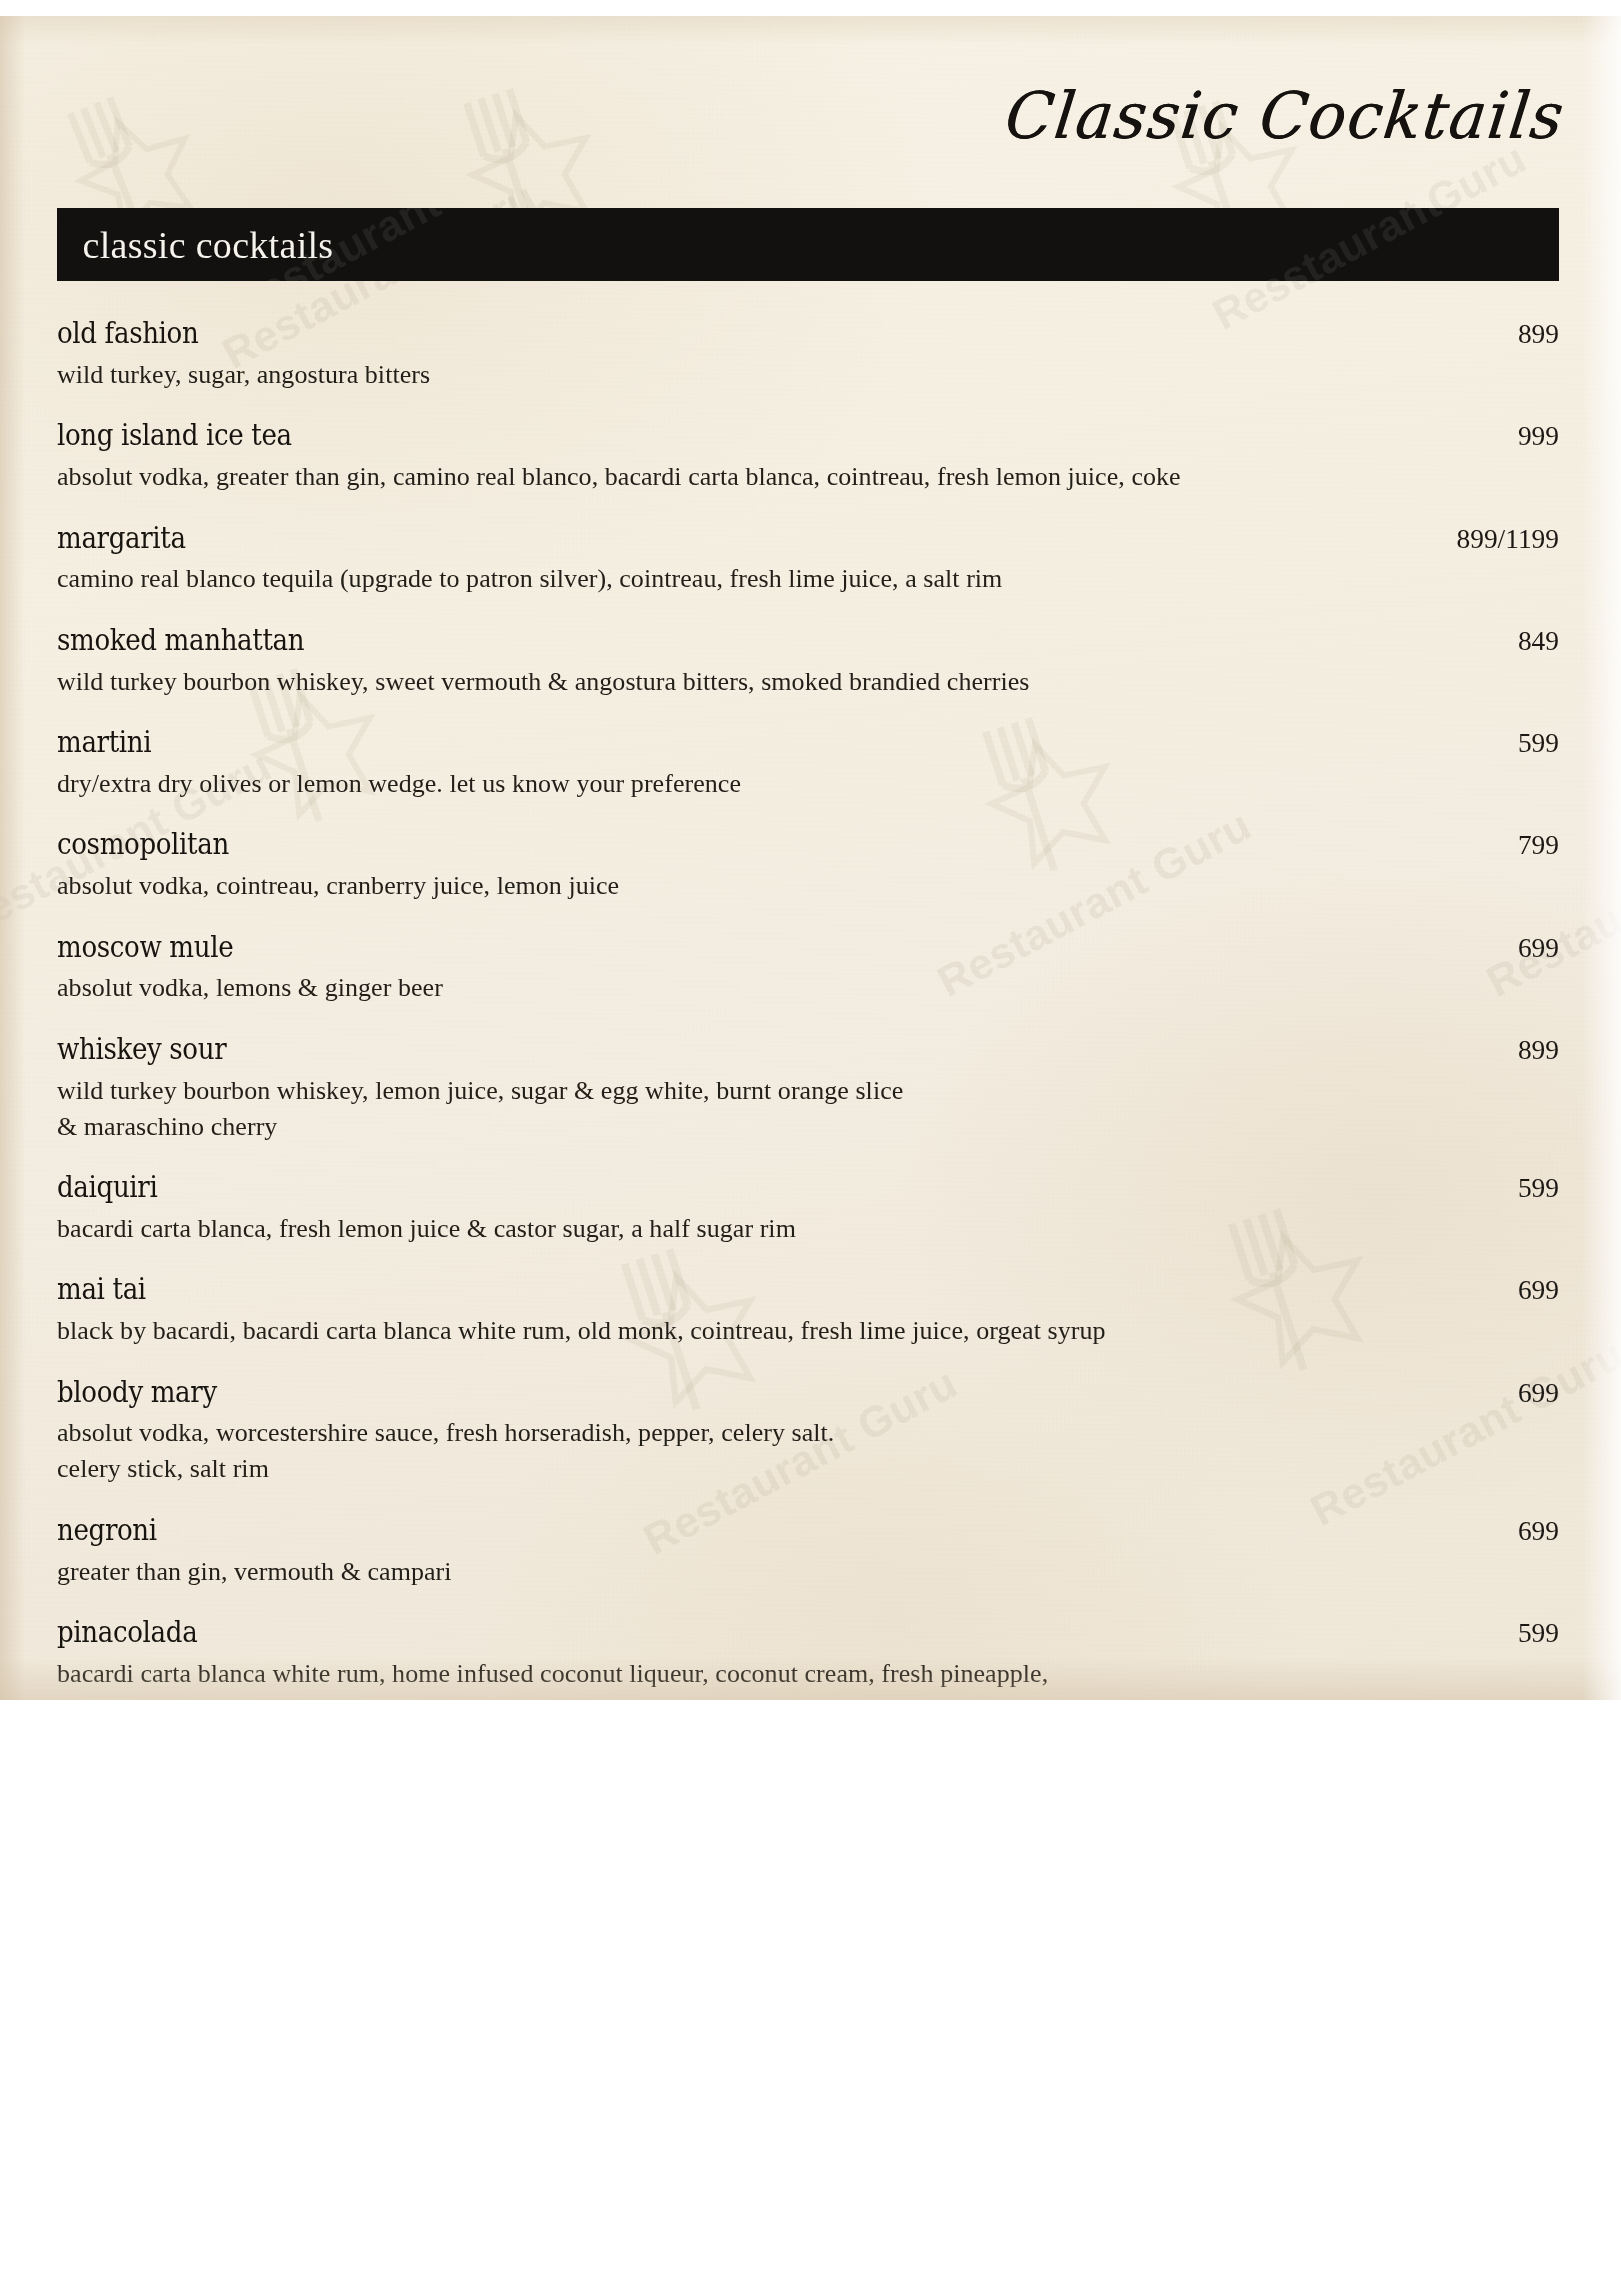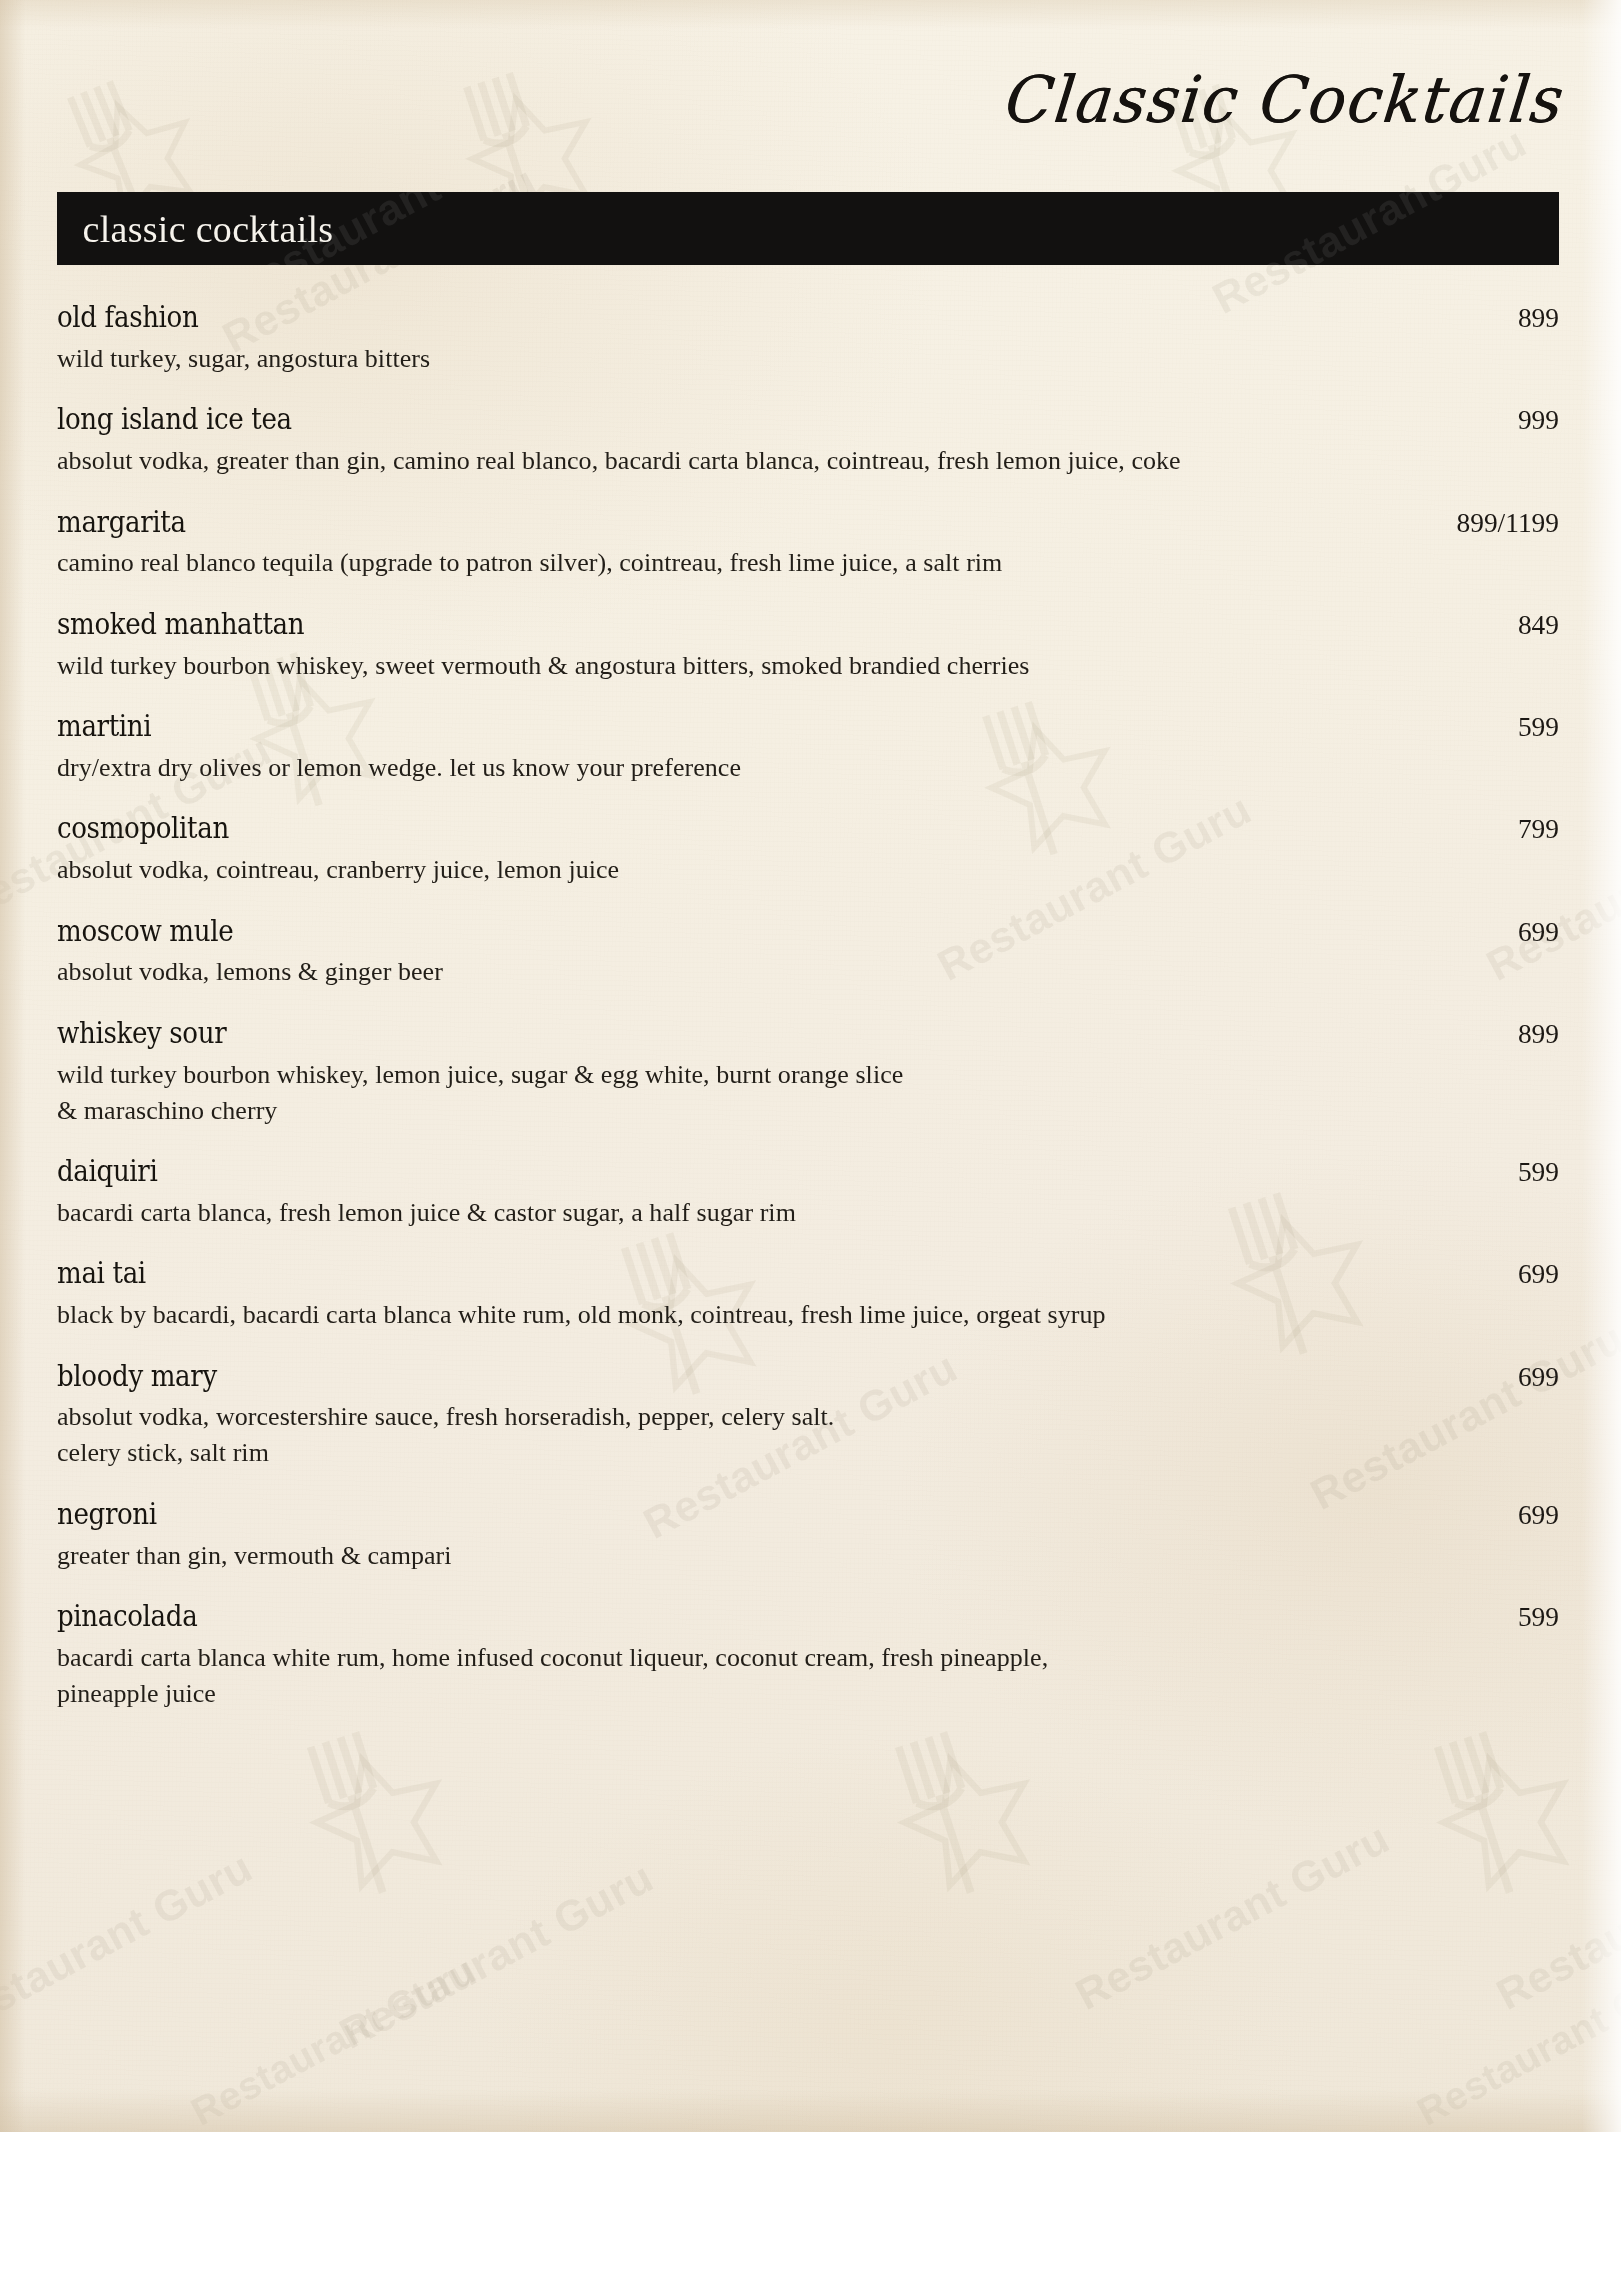--- a/index.html
+++ b/index.html
@@ -12,27 +12,28 @@
     width: 1621px;
     height: 2293px;
     overflow: hidden;
     font-family: "Liberation Serif", "DejaVu Serif", serif;
   }
 
   
   .page {
     position: relative;
     width: 1621px;
-    height: 2132px;
+    height: 1684px;
     background:
       radial-gradient(ellipse 882px 588px at 20% 12%, rgba(226,210,184,0.35) 0%, rgba(226,210,184,0) 70%),
       radial-gradient(ellipse 686px 490px at 85% 70%, rgba(222,205,178,0.30) 0%, rgba(222,205,178,0) 70%),
       radial-gradient(ellipse 588px 412px at 55% 95%, rgba(230,216,192,0.35) 0%, rgba(230,216,192,0) 70%),
       linear-gradient(170deg, #f7f2e6 0%, #f5efe2 35%, #f3ece0 60%, #efe7d8 100%);
     overflow: hidden;
+    margin-top: 16px;
   }
   
   .grain {
     position: absolute;
     inset: 0;
     pointer-events: none;
     opacity: 0.5;
     background-image:
       repeating-linear-gradient(91deg, rgba(180,160,130,0.035) 0px, rgba(180,160,130,0.035) 1px, rgba(255,255,255,0) 1px, rgba(255,255,255,0) 3.9px),
       repeating-linear-gradient(1deg, rgba(170,150,120,0.03) 0px, rgba(170,150,120,0.03) 1px, rgba(255,255,255,0) 1px, rgba(255,255,255,0) 4.9px);

